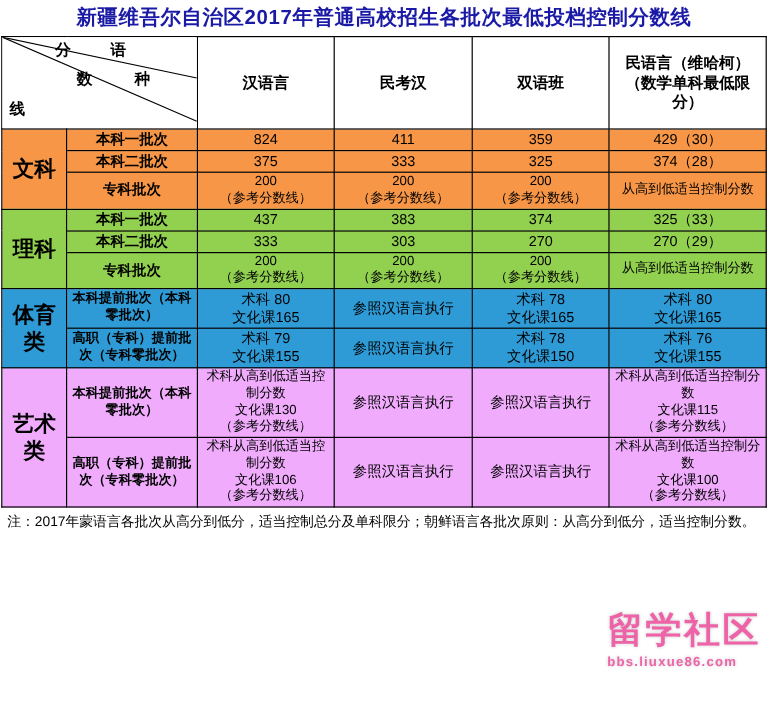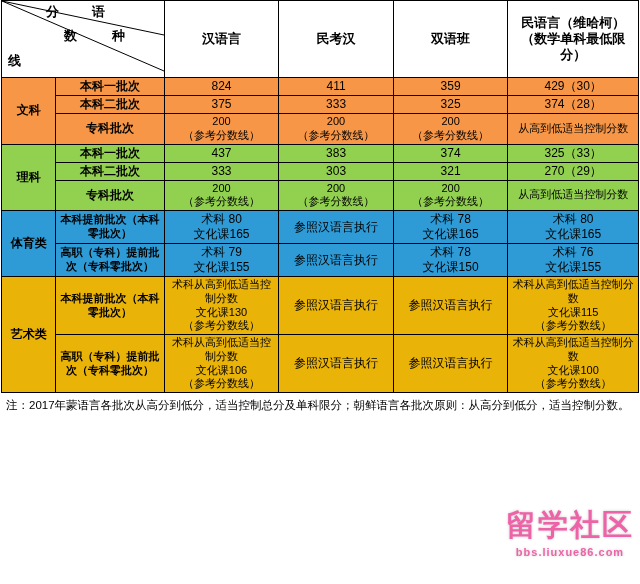--- a/index.html
+++ b/index.html
@@ -32,45 +32,46 @@
     word-break:break-all;
   }
   .hdr{font-weight:bold;font-size:13px;background:#ffffff;height:74px;}
   .hdr-corner{position:relative;padding:0;height:74px;}
   .hdr-corner .c1{position:absolute;left:44px;top:3px;font-weight:bold;font-size:13px;}
   .hdr-corner .c2{position:absolute;left:90px;top:3px;font-weight:bold;font-size:13px;}
   .hdr-corner .c3{position:absolute;left:62px;top:27px;font-weight:bold;font-size:13px;}
   .hdr-corner .c4{position:absolute;left:110px;top:27px;font-weight:bold;font-size:13px;}
   .hdr-corner .c5{position:absolute;left:6px;top:52px;font-weight:bold;font-size:13px;}
   .hdr-corner svg{position:absolute;left:0;top:0;}
-  .cat{font-weight:bold;font-size:12px;}
+  .cat{font-weight:bold;font-size:18px;}
   .sub{font-weight:bold;font-size:12px;}
   .orange{background:#f79646;}
   .green{background:#92d050;}
   .blue{background:#2e9bd6;}
-  .yellow{background:#eab308;}
+  .yellow{background:#f0abfc;}
   .small{font-size:11px;}
   .note{
     font-size:11.5px;font-weight:normal;line-height:1.45;
     padding:4px 6px 0 6px;
   }
   .wm{
     position:absolute;right:6px;bottom:26px;
     font-size:30px;font-weight:bold;color:#ec4899;
     opacity:.85;letter-spacing:2px;
     text-shadow:0 0 3px rgba(0,0,0,.25);
     pointer-events:none;
   }
-  .wm small{display:block;font-size:11px;letter-spacing:1px;text-align:center;}
+  .wm small{display:block;font-size:11px;letter-spacing:1px;}
 </style>
 </head>
 <body>
 
 <div class="sheet">
 
+  <div class="title">新疆维吾尔自治区2017年普通高校招生各批次最低投档控制分数线</div>
 
   <table>
     <colgroup>
       <col style="width:54px">
       <col style="width:108px">
       <col style="width:114px">
       <col style="width:114px">
       <col style="width:114px">
       <col style="width:130px">
     </colgroup>
@@ -122,21 +123,21 @@
         <td class="sub green">本科一批次</td>
         <td class="green">437</td>
         <td class="green">383</td>
         <td class="green">374</td>
         <td class="green">325（33）</td>
       </tr>
       <tr>
         <td class="sub green">本科二批次</td>
         <td class="green">333</td>
         <td class="green">303</td>
-        <td class="green">321</td>
+        <td class="green">270</td>
         <td class="green">270（29）</td>
       </tr>
       <tr>
         <td class="sub green">专科批次</td>
         <td class="green small">200<br>（参考分数线）</td>
         <td class="green small">200<br>（参考分数线）</td>
         <td class="green small">200<br>（参考分数线）</td>
         <td class="green small">从高到低适当控制分数</td>
       </tr>
 

